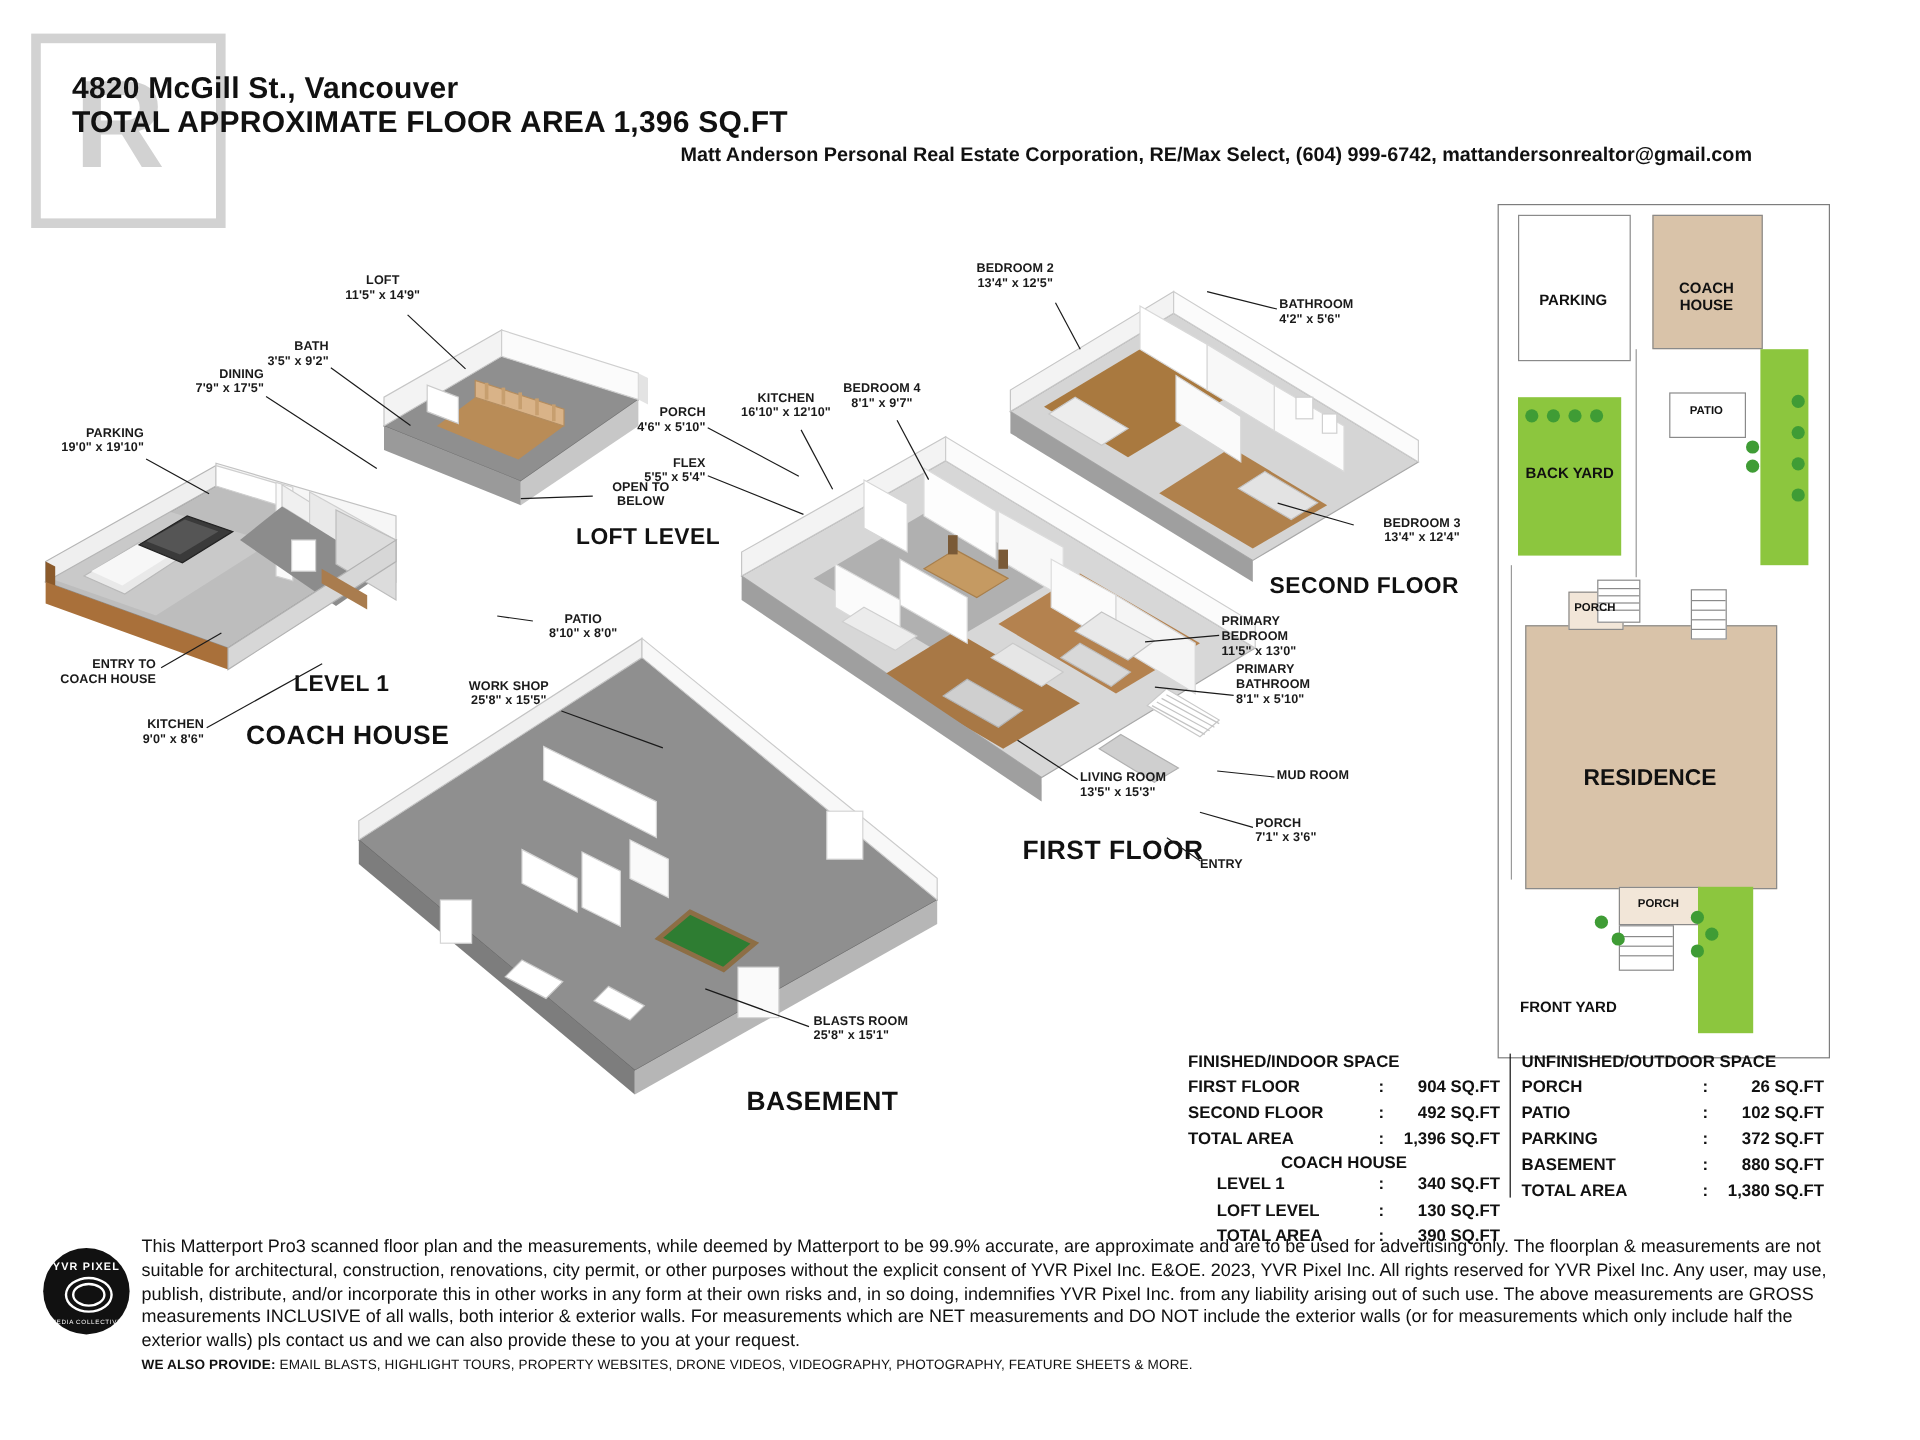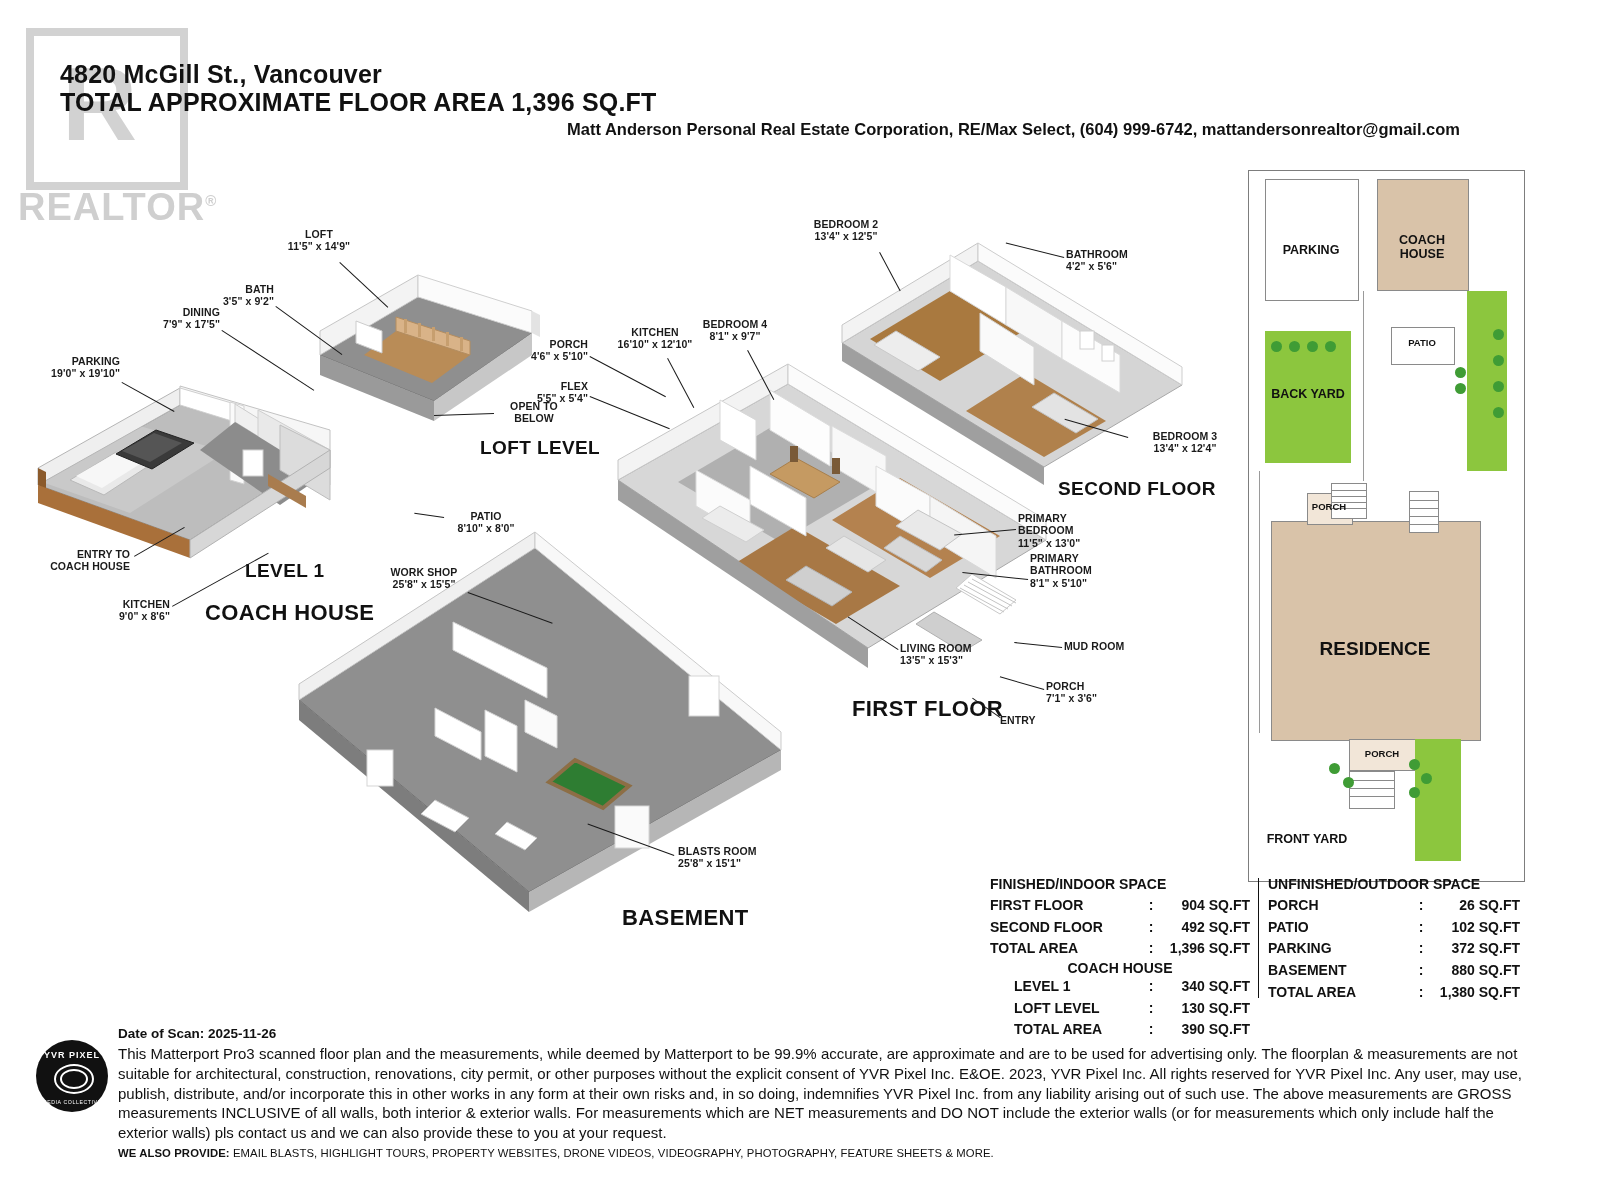--- a/index.html
+++ b/index.html
@@ -78,21 +78,20 @@
   .yvr .t2{position:absolute;bottom:7px;left:0;right:0;text-align:center;font-size:5.2px;letter-spacing:.6px;}
 </style>
 </head>
 <body>
 
 <div class="page">
 
   <div class="realtor-logo">
     <div class="rbox"></div>
     <div class="rchar">R</div>
-    <div class="rword"><span>REALTOR</span><span class="rreg">®</span></div>
   </div>
 
   <div class="header">
     <div class="addr">4820 McGill St., Vancouver</div>
     <div class="total">TOTAL APPROXIMATE FLOOR AREA 1,396 SQ.FT</div>
     <div class="agent">Matt Anderson Personal Real Estate Corporation, RE/Max Select, (604) 999-6742, mattandersonrealtor@gmail.com</div>
   </div>
 
   <div class="plan" id="coach1">
     <svg width="330" height="260" viewBox="0 0 330 260">
@@ -518,18 +517,17 @@
     </div>
   </div>
 
   <div class="footer">
     <div class="yvr">
       <div class="t1">YVR PIXEL</div>
       <div class="ring"></div>
       <div class="ring2"></div>
       <div class="t2">MEDIA COLLECTIVE</div>
     </div>
-    <div class="scan">Date of Scan: 2025-11-26</div>
     <div class="disc">This Matterport Pro3 scanned floor plan and the measurements, while deemed by Matterport to be 99.9% accurate, are approximate and are to be used for advertising only. The floorplan &amp; measurements are not suitable for architectural, construction, renovations, city permit, or other purposes without the explicit consent of YVR Pixel Inc. E&amp;OE. 2023, YVR Pixel Inc. All rights reserved for YVR Pixel Inc. Any user, may use, publish, distribute, and/or incorporate this in other works in any form at their own risks and, in so doing, indemnifies YVR Pixel Inc. from any liability arising out of such use. The above measurements are GROSS measurements INCLUSIVE of all walls, both interior &amp; exterior walls. For measurements which are NET measurements and DO NOT include the exterior walls (or for measurements which only include half the exterior walls) pls contact us and we can also provide these to you at your request.</div>
     <div class="provide"><b>WE ALSO PROVIDE:</b><span> EMAIL BLASTS, HIGHLIGHT TOURS, PROPERTY WEBSITES, DRONE VIDEOS, VIDEOGRAPHY, PHOTOGRAPHY, FEATURE SHEETS &amp; MORE.</span></div>
   </div>
 
 </div>
 
 </body></html>

